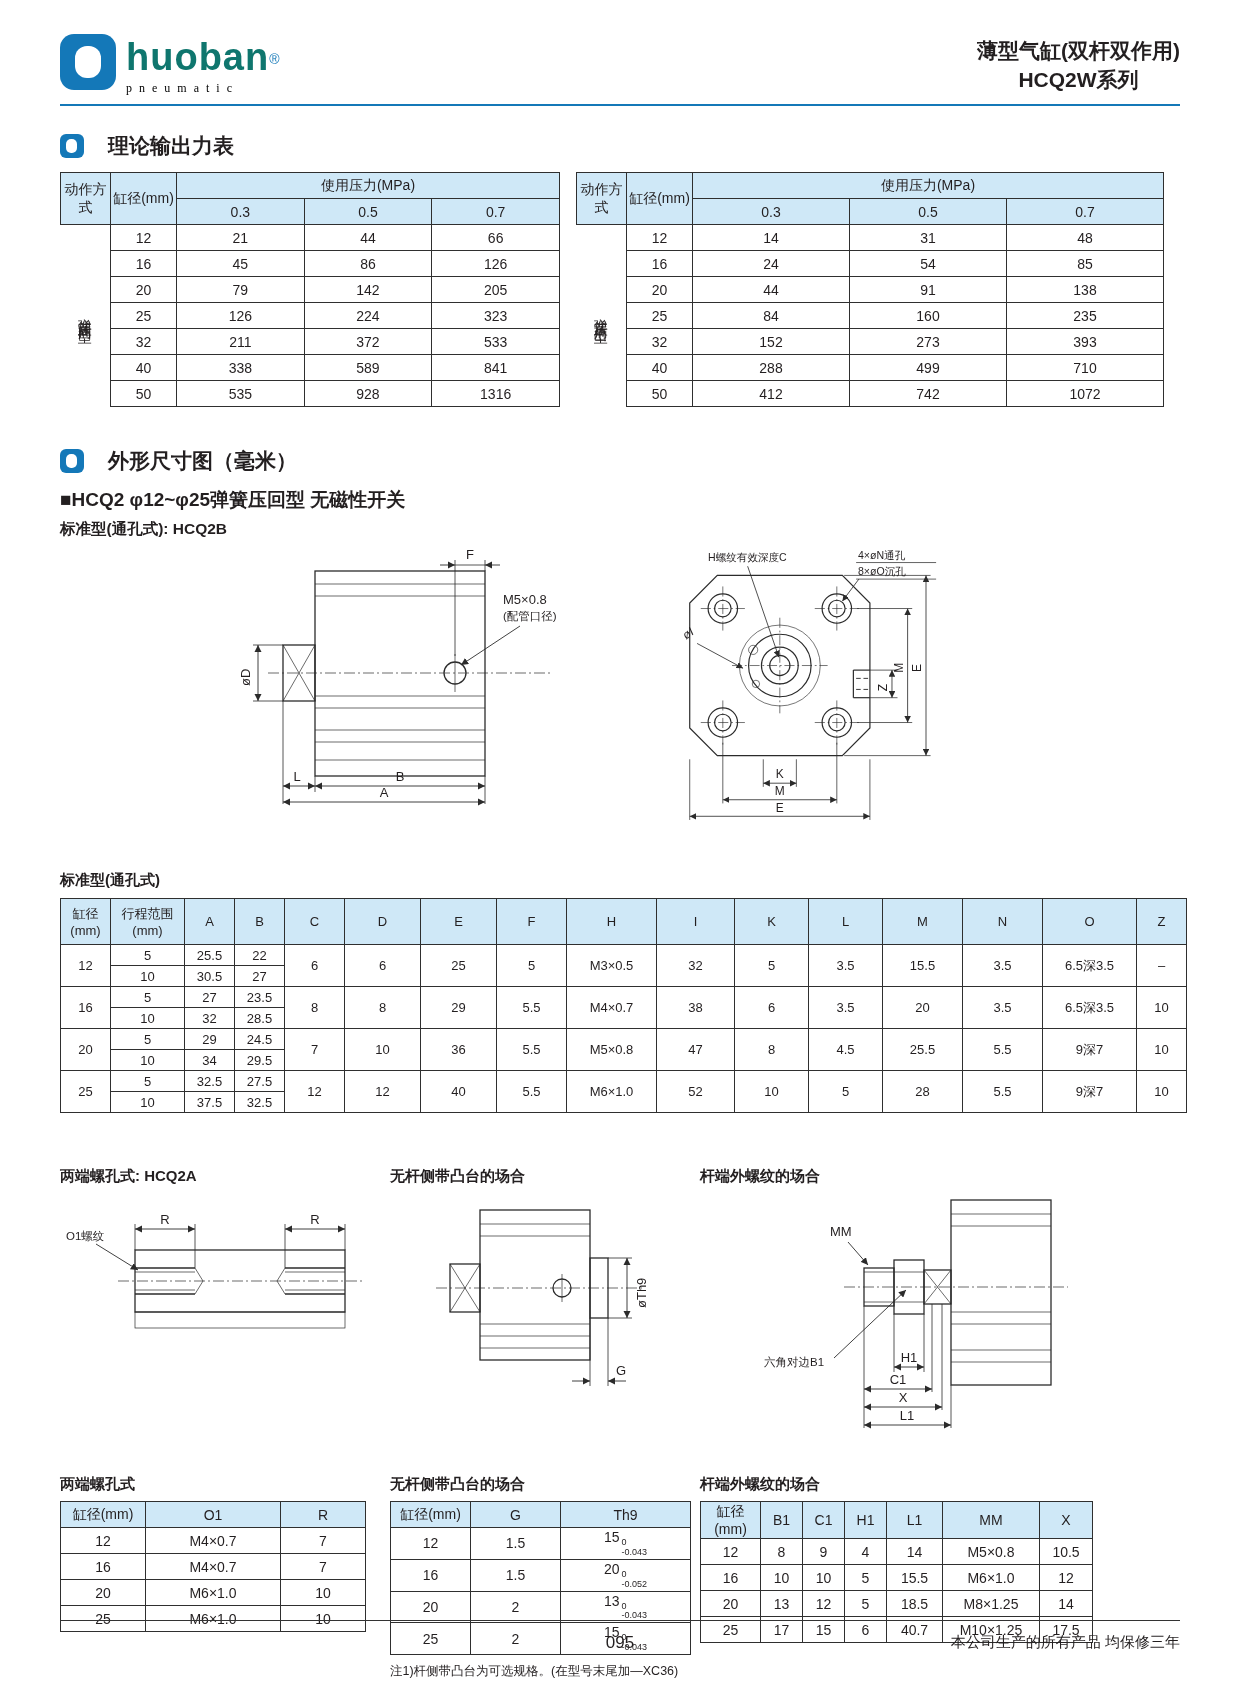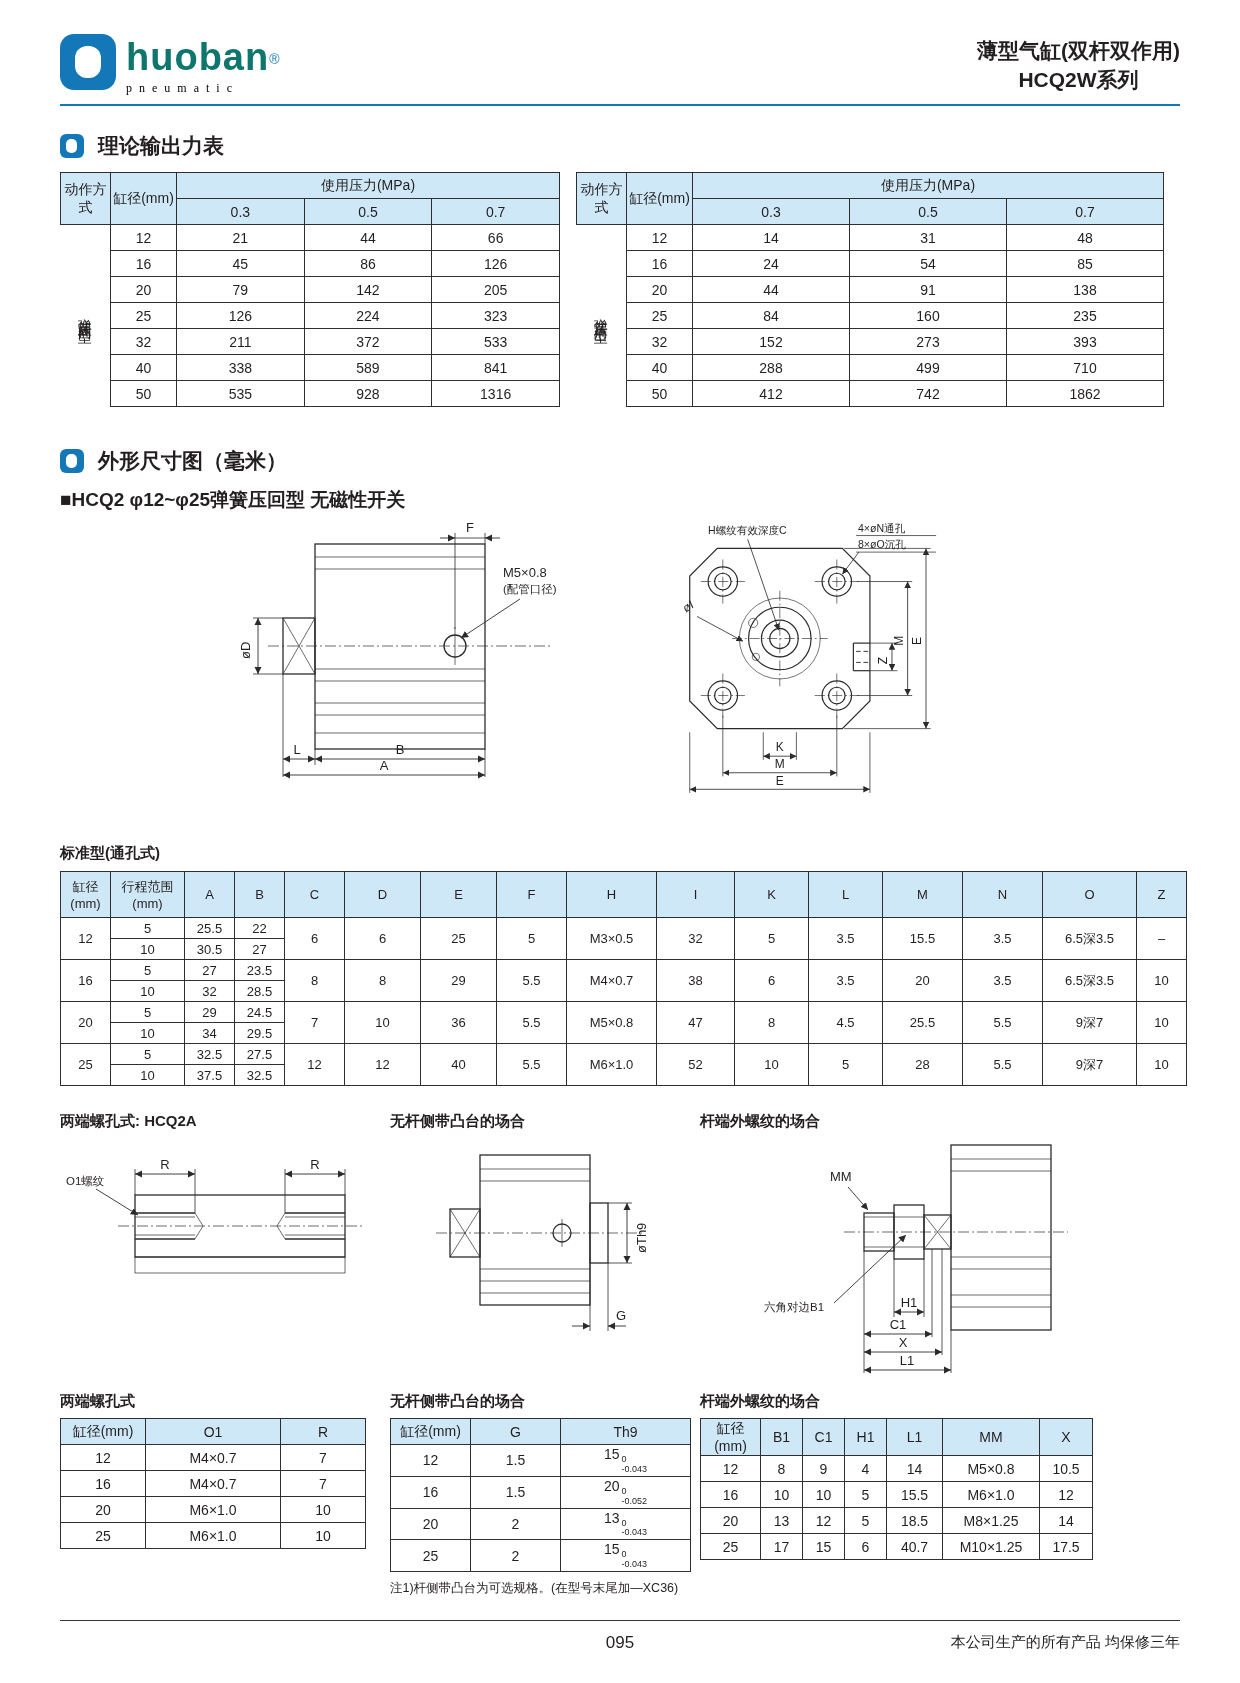--- a/index.html
+++ b/index.html
@@ -16,40 +16,40 @@
   .logomark { width:56px; height:56px; background:#1478b8; border-radius:14px; position:relative; }
   .logomark::after { content:""; position:absolute; left:15px; top:12px; width:26px; height:32px; background:#fff; border-radius:12px; }
   .logotext { line-height:1; padding-top:4px; }
   .logoname { font-size:38px; font-weight:bold; color:#0f766e; letter-spacing:1px; }
   .logoreg { font-size:14px; color:#1478b8; vertical-align:super; }
   .logosub { font-size:12px; letter-spacing:7px; color:#000000; margin-top:6px;font-family:Liberation Serif, serif; }
   .hdr-title { text-align:center; font-weight:bold; font-size:21px; line-height:1.35; }
   .hdr-rule { border-top:2px solid #1478b8; margin-top:10px; }
 
   
-  .sec-title { display:flex; align-items:center; gap:14px; font-size:21px; font-weight:bold; }
+  .sec-title { display:flex; align-items:center; gap:24px; font-size:21px; font-weight:bold; }
   .secicon { width:24px; height:24px; background:#1478b8; border-radius:6px; position:relative; flex:0 0 auto; }
   .secicon::after { content:""; position:absolute; left:6px; top:5px; width:11px; height:14px; background:#fff; border-radius:5px; }
   .subtitle { font-size:19px; font-weight:bold; margin-top:12px; }
   .model-label { font-size:15.5px; font-weight:bold; margin-top:6px; }
 
   
   table.dtable { border-collapse:collapse; table-layout:fixed; }
   .dtable th, .dtable td {
     border:1px solid #2f2f2f; text-align:center; vertical-align:middle;
     font-size:14px; font-weight:normal; padding:1px 2px; height:26px;
   }
   .dtable thead th { background:#cfe8f7; }
   .vcell { border:none !important; border-right:1px solid #2f2f2f !important; background:#fff; }
   .vlabel { writing-mode:vertical-rl; text-orientation:upright; letter-spacing:3px; margin:auto; font-size:14px; }
   .theory-wrap { display:flex; gap:16px; margin-top:12px; }
 
   .main-table th, .main-table td { font-size:13px; height:21px; }
   .main-table thead th { height:46px; }
-  .tbl-title { font-size:15px; font-weight:bold; }
+  .tbl-title { font-size:15px; font-weight:bold;margin-top:28px; }
 
   .tol { display:inline-flex; flex-direction:column; align-items:flex-start; margin-left:2px; vertical-align:-3px; font-size:9px; line-height:1.1; }
 
   
   .draw-row { display:flex; margin-top:6px; height:285px; }
   .mid-row { display:flex; margin-top:26px; }
   .mid-block1 { width:330px; } .mid-block2 { width:310px; } .mid-block3 { width:480px; }
   .bottom-row { display:flex; margin-top:10px; }
   .bot-block1 { width:330px; } .bot-block2 { width:310px; } .bot-block3 { width:440px; }
   .note { font-size:12.5px; margin-top:8px; }
@@ -226,31 +226,32 @@
           <tr>
             <td>40</td>
             <td>288</td>
             <td>499</td>
             <td>710</td>
           </tr>
           <tr>
             <td>50</td>
             <td>412</td>
             <td>742</td>
-            <td>1862</td>
+            <td>1072</td>
           </tr>
         </tbody>
     </table>
   </div>
 
   <div class="sec-title" style="margin-top:40px">
     <span class="secicon"></span>
     <span>外形尺寸图（毫米）</span>
   </div>
   <div class="subtitle">■HCQ2 φ12~φ25弹簧压回型 无磁性开关</div>
+  <div class="model-label">标准型(通孔式): HCQ2B</div>
 
   <div class="draw-row">
     <div style="width:160px"></div>
     <svg width="380" height="265">
       <g>
         <rect x="95" y="25" width="170" height="205" class="ln"></rect>
         <line x1="95" y1="38" x2="265" y2="38" class="tn"></line>
           <line x1="95" y1="50" x2="265" y2="50" class="tn"></line>
         <line x1="95" y1="150" x2="265" y2="150" class="tn"></line>
           <line x1="95" y1="162" x2="265" y2="162" class="tn"></line>

